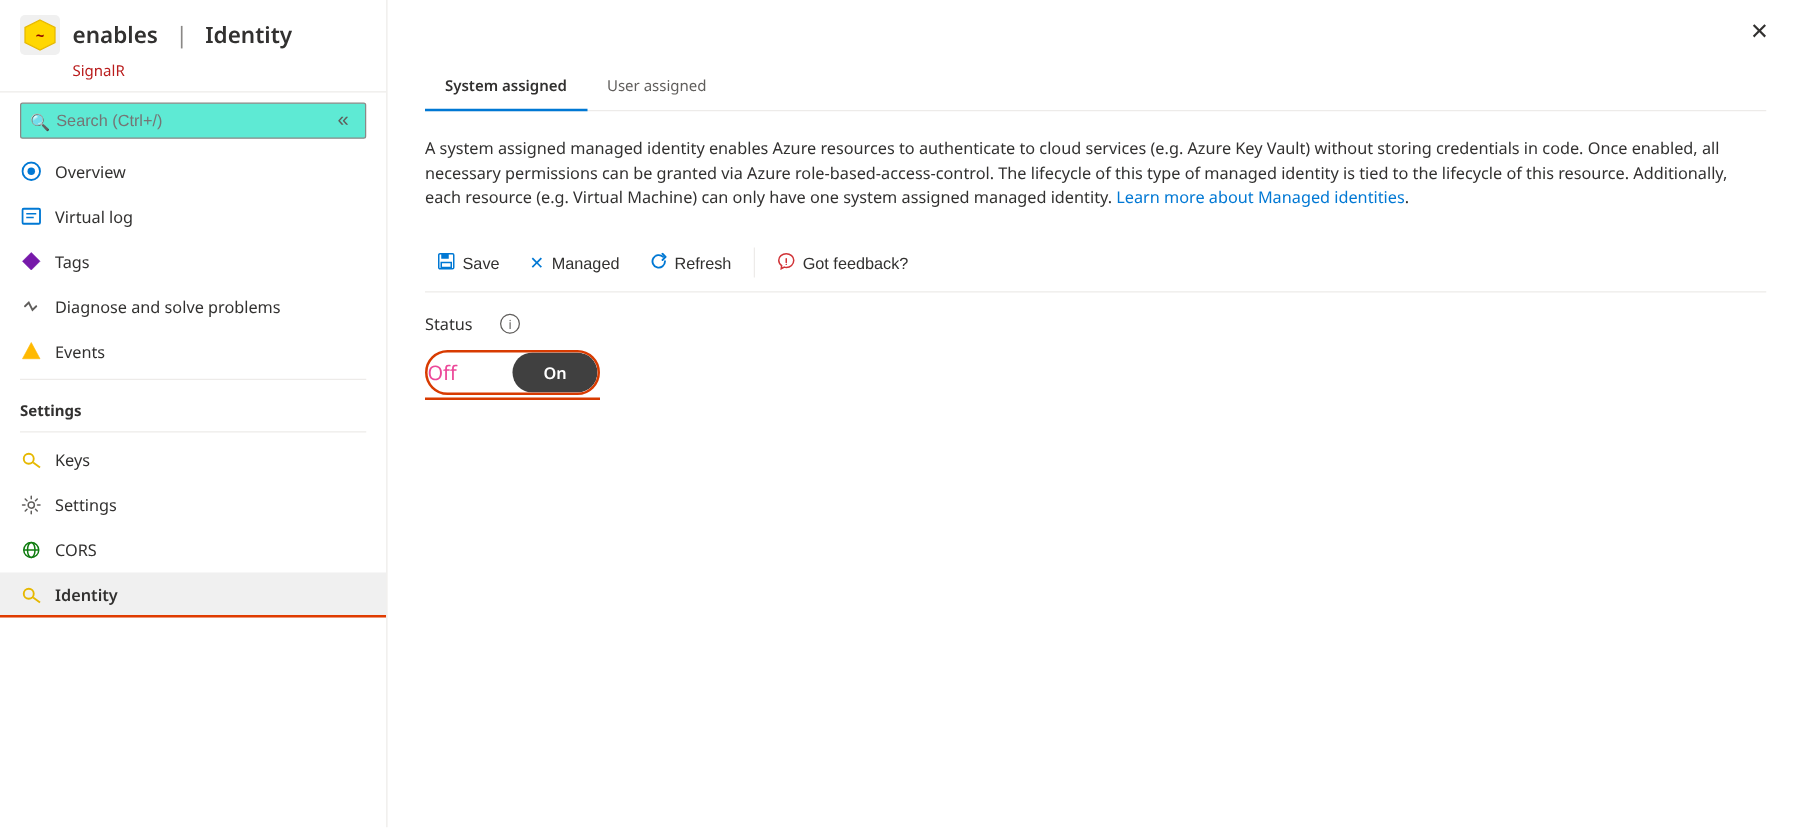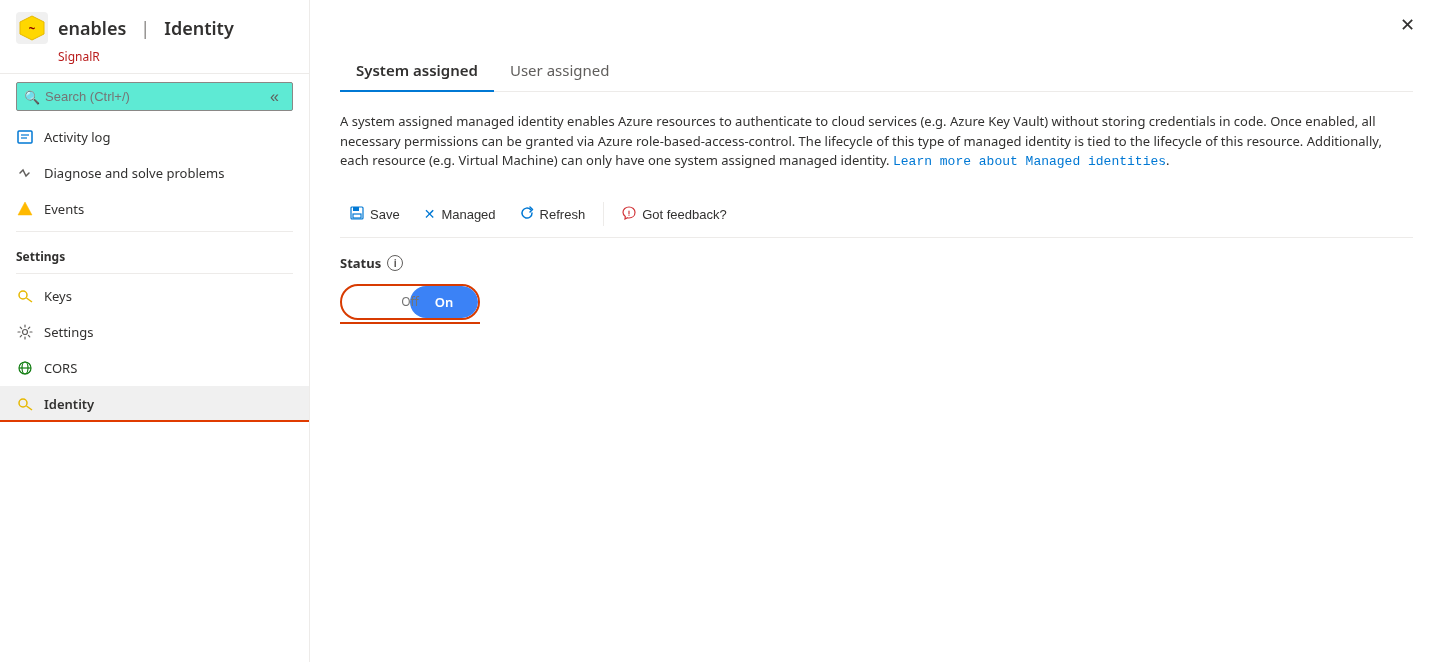--- a/index.html
+++ b/index.html
@@ -184,21 +184,21 @@
     
     .tabs {
       display: flex;
       border-bottom: 1px solid #edebe9;
       margin-bottom: 20px;
     }
 
     .tab {
       padding: 10px 16px;
       cursor: pointer;
-      font-size: 15px;
+      font-size: 12px;
       color: #605e5c;
       border-bottom: 2px solid transparent;
       margin-bottom: -1px;
     }
 
     .tab.active {
       color: #323130;
       font-weight: 600;
       border-bottom: 2px solid #0078d4;
     }
@@ -208,21 +208,20 @@
       font-size: 13px;
       color: #323130;
       line-height: 1.5;
       margin-bottom: 20px;
       max-width: 1050px;
     }
 
     .description-link {
       color: #0078d4;
       text-decoration: none;
-      font-family: Liberation Mono, monospace;
     }
 
     
     .toolbar {
       display: flex;
       align-items: center;
       gap: 4px;
       padding: 8px 0;
       border-bottom: 1px solid #edebe9;
       margin-bottom: 16px;
@@ -254,23 +253,23 @@
     }
 
     
     .status-section {
       margin-top: 8px;
     }
 
     .status-label {
       display: flex;
       align-items: center;
-      gap: 6px;
-      font-size: 13px;
-      font-weight: 700;
+      gap: 22px;
+      font-size: 13px;
+      font-weight: 400;
       color: #323130;
       margin-bottom: 12px;
     }
 
     .info-icon {
       width: 16px;
       height: 16px;
       border-radius: 50%;
       border: 1px solid #605e5c;
       display: flex;
@@ -295,31 +294,31 @@
       border: 2px solid #d83b01;
       display: flex;
       align-items: center;
       position: relative;
       background: #fff;
       overflow: hidden;
     }
 
     .toggle-off {
       flex: 1;
-      text-align: center;
-      font-size: 12px;
-      color: #737373;
+      text-align: left;
+      font-size: 16px;
+      color: #ec4899;
       z-index: 1;
       line-height: 32px;
     }
 
     .toggle-on-pill {
       width: 68px;
       height: 32px;
-      background: #3b82f6;
+      background: #404040;
       border-radius: 16px;
       display: flex;
       align-items: center;
       justify-content: center;
       color: #fff;
       font-size: 13px;
       font-weight: 600;
       position: absolute;
       right: 0;
       margin: 0;
@@ -354,33 +353,50 @@
   </div>
 
   <div class="search-box">
     <span class="search-icon-wrap">🔍</span>
     <input type="text" placeholder="Search (Ctrl+/)" style="">
     <button class="collapse-btn">«</button>
   </div>
 
   <nav class="sidebar-nav">
 
+    <div class="nav-item">
+      <span class="nav-icon">
+        <svg width="16" height="16" viewBox="0 0 16 16">
+            <circle cx="8" cy="8" r="7" fill="none" stroke="#0078d4" stroke-width="1.5"></circle>
+            <circle cx="8" cy="8" r="3" fill="#0078d4"></circle>
+          </svg>
+      </span>
+      <span>Overview</span>
+    </div>
 
     <div class="nav-item">
       <span class="nav-icon">
         <svg width="16" height="16" viewBox="0 0 16 16">
             <rect x="1" y="2" width="14" height="12" rx="1" fill="none" stroke="#0078d4" stroke-width="1.5"></rect>
             <line x1="4" y1="6" x2="12" y2="6" stroke="#0078d4" stroke-width="1.2"></line>
             <line x1="4" y1="9" x2="10" y2="9" stroke="#0078d4" stroke-width="1.2"></line>
           </svg>
       </span>
-      <span>Activity log</span>
-    </div>
-
-
+      <span>Virtual log</span>
+    </div>
+
+
+    <div class="nav-item">
+      <span class="nav-icon">
+        <svg width="16" height="16" viewBox="0 0 16 16">
+            <path d="M8 1l7 7-7 7-7-7 7-7z" fill="#7719aa" stroke="#7719aa" stroke-width="0.5"></path>
+          </svg>
+      </span>
+      <span>Tags</span>
+    </div>
 
     <div class="nav-item">
       <span class="nav-icon">
         <svg width="16" height="16" viewBox="0 0 16 16">
             <path d="M3 8 L6 5 L9 11 L12 8" fill="none" stroke="#605e5c" stroke-width="1.5" stroke-linecap="round"></path>
           </svg>
       </span>
       <span>Diagnose and solve problems</span>
     </div>
 

